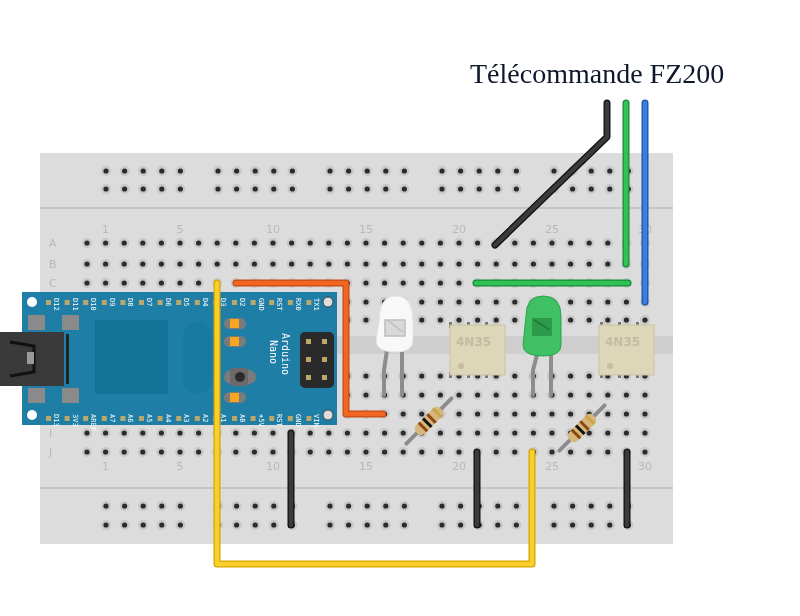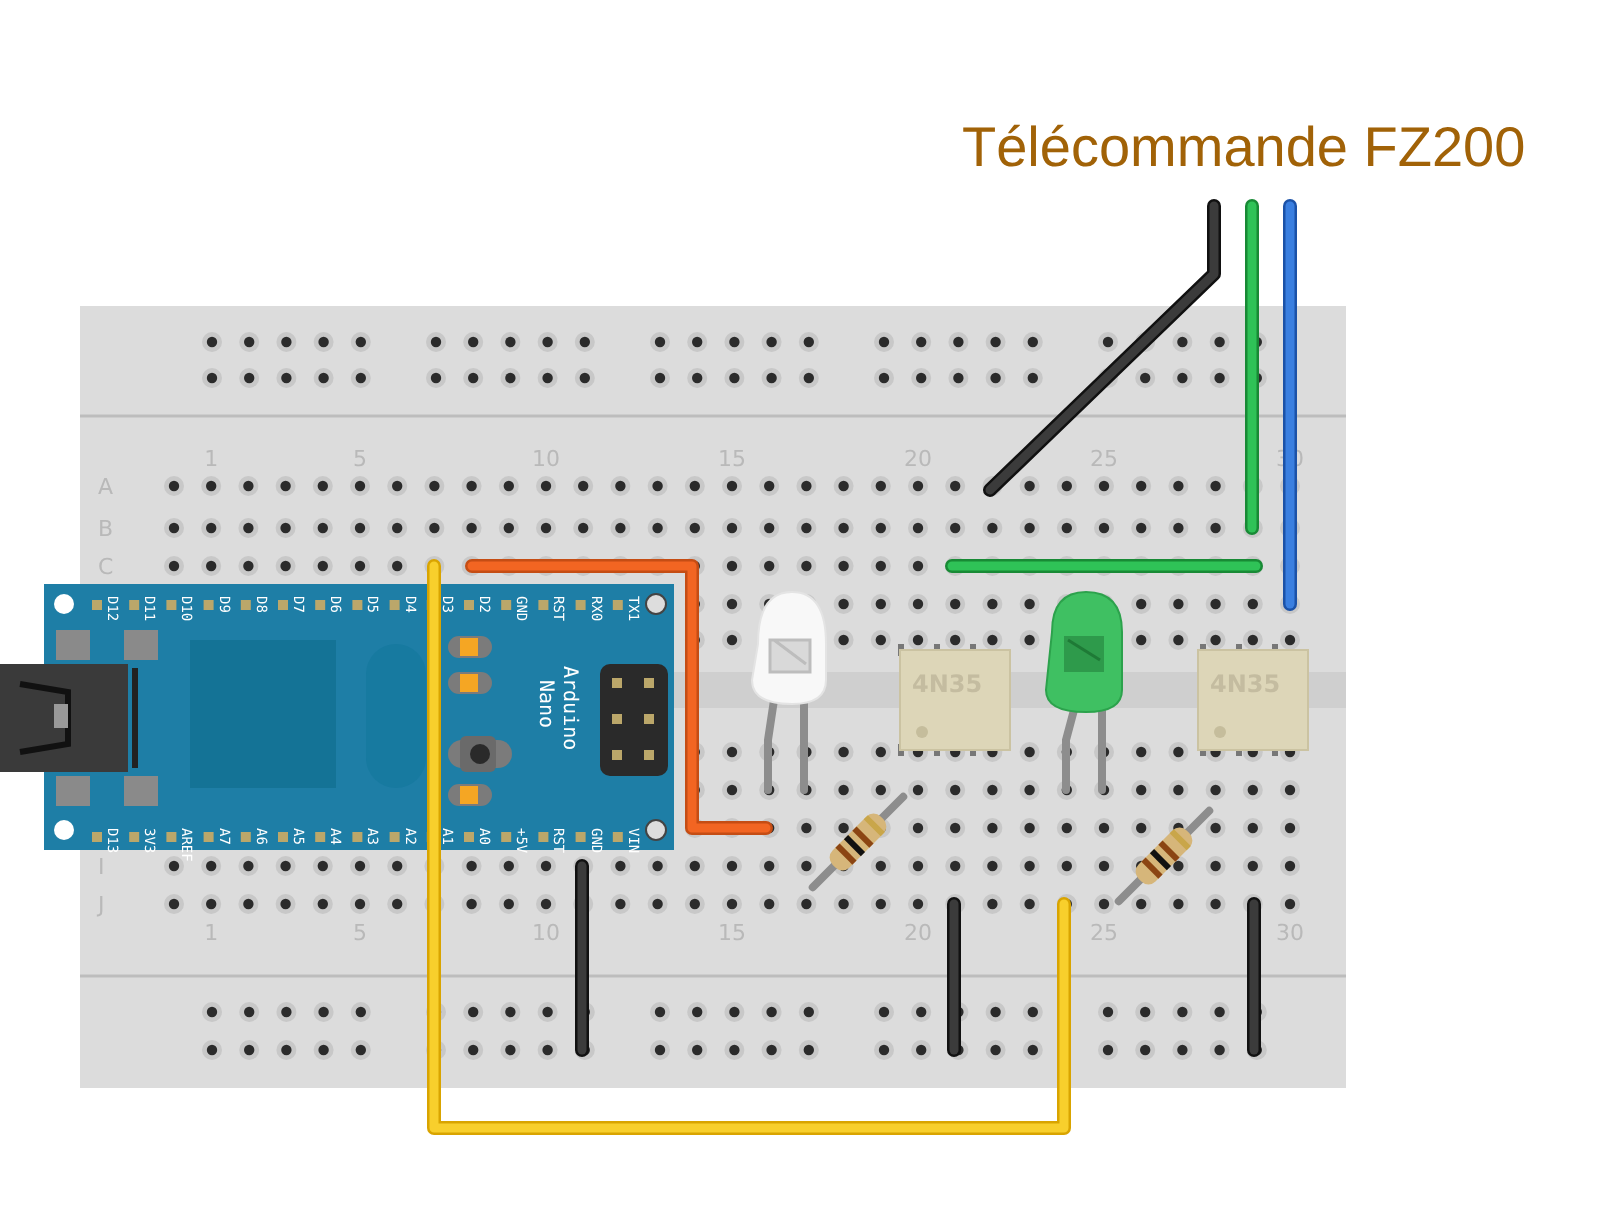--- a/index.html
+++ b/index.html
@@ -1,17 +1,17 @@
 <!DOCTYPE html>
 <html><head>
 <meta charset="utf-8">
 <style>
   html,body{margin:0;padding:0;background:#ffffff;}
   body{width:800px;height:616px;position:relative;overflow:hidden;font-family:"DejaVu Sans",sans-serif;}
-  #title{position:absolute;left:470px;top:58px;font-size:28px;color:#a16207;font-family:Liberation Sans, sans-serif;letter-spacing:0px;margin-left:11px;}
+  #title{position:absolute;left:470px;top:58px;font-size:28px;color:#0f172a;font-family:Liberation Serif, serif;letter-spacing:0px;}
   svg{position:absolute;left:0;top:0;}
   .lbl{font-family:"DejaVu Sans",sans-serif;font-size:11px;fill:#b9b9b9;}
   .pin{font-family:"DejaVu Sans Mono",monospace;font-size:7px;fill:#ffffff;}
   .nano{font-family:"DejaVu Sans Mono",monospace;font-size:10px;fill:#ffffff;}
   .chip{font-family:"DejaVu Sans",sans-serif;font-size:12px;font-weight:bold;fill:#c4bca0;}
 </style>
 </head>
 <body>
 
 <div id="title">Télécommande FZ200</div>

